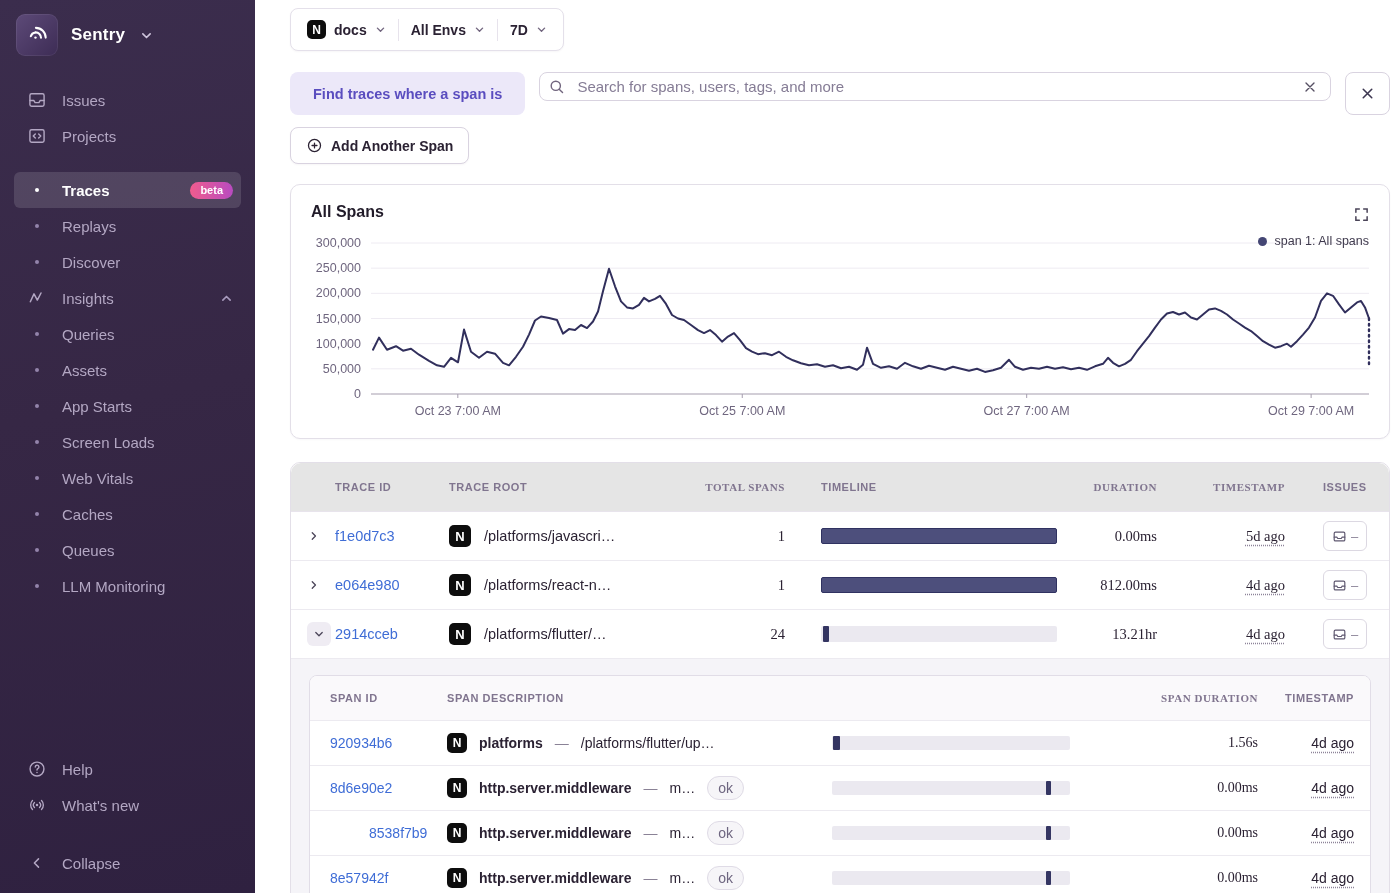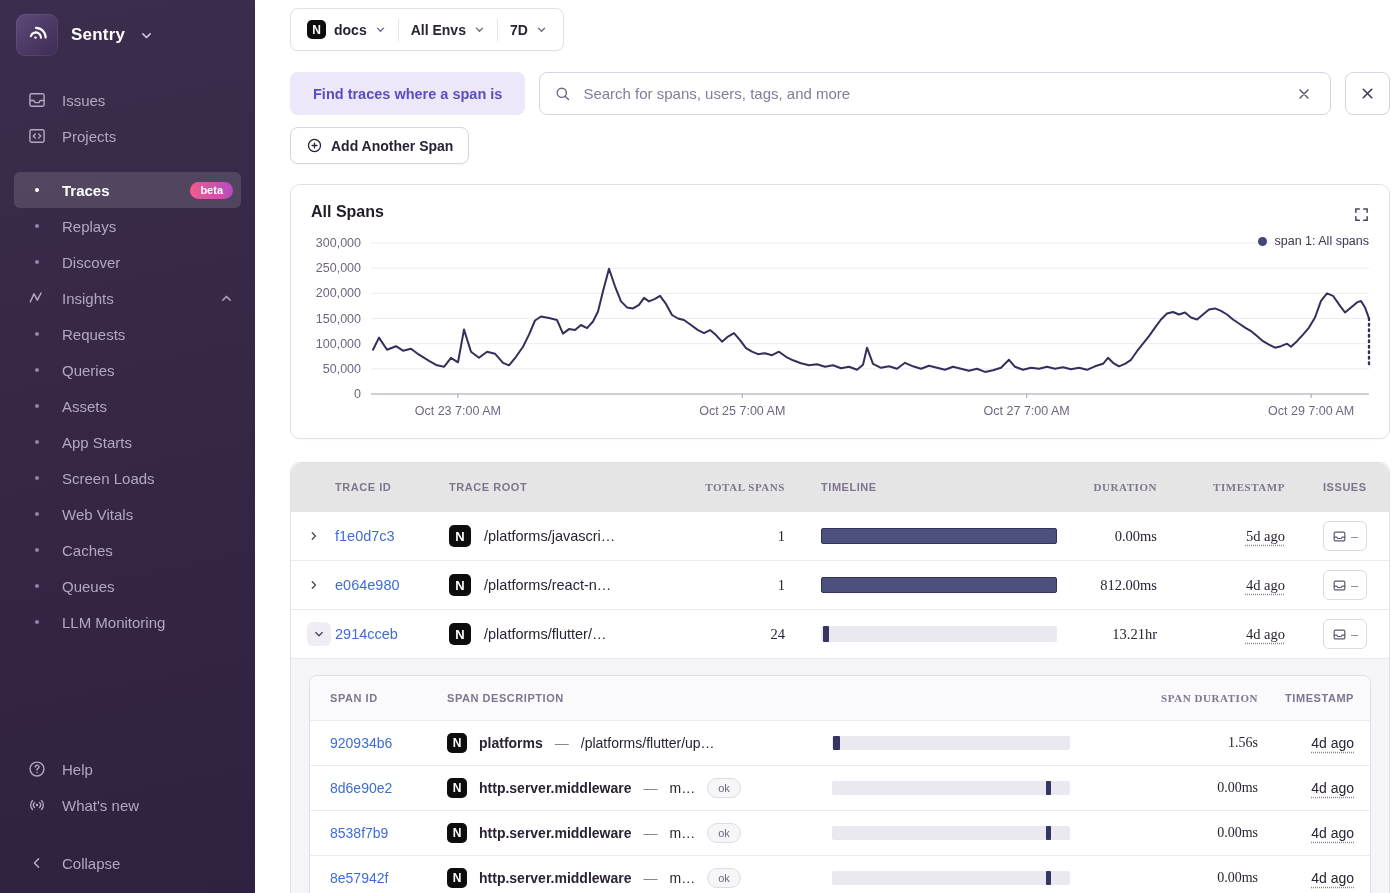--- a/index.html
+++ b/index.html
@@ -31,21 +31,21 @@
   .content{width:1100px;}
 
   .project-pill{display:inline-flex;align-items:center;height:41px;border:1px solid #e4e0ea;border-radius:8px;padding:0 16px;gap:12px;box-shadow:0 1px 2px rgba(43,34,51,.04);background:#fff;}
   .pill-group{display:flex;align-items:center;gap:8px;font-weight:700;font-size:14px;color:#2b2233;cursor:pointer;}
   .pill-div{width:1px;height:22px;background:#e7e3ec;}
   .n-badge{width:19px;height:19px;border-radius:5px;background:#0d0d0d;color:#fff;font-size:12px;font-weight:700;display:flex;align-items:center;justify-content:center;}
   .chev-dn{color:#71657e;display:flex;}
 
   .filter-row{margin-top:21px;display:flex;gap:14px;align-items:stretch;}
   .find-pill{height:43px;display:flex;align-items:center;padding:0 23px;background:#ece8f9;border:none;border-radius:8px;color:#5a4dbf;font-weight:700;font-size:14.5px;font-family:inherit;white-space:nowrap;cursor:pointer;}
-  .search-box{flex:1;height:43px;border:1px solid #d9d3e0;border-radius:8px;display:flex;align-items:center;padding:0 14px;gap:10px;box-sizing:border-box;background:#fff;}
+  .search-box{flex:1;height:29px;border:1px solid #d9d3e0;border-radius:8px;display:flex;align-items:center;padding:0 8px;gap:10px;box-sizing:border-box;background:#fff;}
   .search-box svg{flex-shrink:0;}
   .search-input{flex:1;border:none;outline:none;font-size:15px;font-family:inherit;color:#2b2233;background:transparent;}
   .search-input::placeholder{color:#857c95;}
   .icon-btn{background:none;border:none;padding:4px;display:flex;cursor:pointer;color:#6e6680;}
   .sq-btn{width:45px;height:43px;border:1px solid #d9d3e0;border-radius:8px;background:#fff;display:flex;align-items:center;justify-content:center;color:#4a4458;cursor:pointer;}
 
   .add-row{margin-top:12px;}
   .add-btn{height:37px;display:inline-flex;align-items:center;gap:8px;padding:0 15px;border:1px solid #d9d3e0;border-radius:8px;background:#fff;font-weight:700;font-size:14px;color:#2b2233;font-family:inherit;cursor:pointer;box-shadow:0 1px 2px rgba(43,34,51,.04);}
 
   
@@ -81,21 +81,21 @@
   .expanded{background:#f5f4f8;padding:16px 18px 18px;border-bottom:1px solid #eceaf0;}
   .span-card{background:#fff;border:1px solid #e1dde7;border-radius:8px;overflow:hidden;}
   .s-row{display:grid;grid-template-columns:117px 1fr 238px 202px 90px;align-items:center;height:44px;padding:0 8px 0 20px;}
   .s-head{background:#faf9fb;border-bottom:1px solid #eceaf0;}
   .span-row{border-bottom:1px solid #eceaf0;}
   .span-row:last-child{border-bottom:none;}
   .s-desc{display:flex;align-items:center;gap:12px;min-width:0;padding-right:14px;}
   .s-op{font-weight:700;font-size:14px;color:#2b2233;white-space:nowrap;}
   .s-sep{color:#8a8296;font-size:14px;}
   .s-rest{font-size:14px;color:#2b2233;white-space:nowrap;overflow:hidden;text-overflow:ellipsis;}
-  .ok-pill{font-size:11px;color:#6e6680;background:#f6f5f8;border:1px solid #dfdbe6;border-radius:12px;padding:2px 10px;line-height:1.3;flex-shrink:0;}
+  .ok-pill{font-size:14px;color:#6e6680;background:#f6f5f8;border:1px solid #dfdbe6;border-radius:12px;padding:2px 10px;line-height:1.3;flex-shrink:0;}
   .s-dur{padding-right:14px;}
   .s-ts{text-align:right;padding-right:8px;}
 </style>
 </head>
 <body>
 
 <div class="app">
 
   <aside class="sidebar">
     <div class="brand">
@@ -159,26 +159,20 @@
             <svg width="20" height="20" viewBox="0 0 24 24" fill="none" stroke="currentColor" stroke-width="1.8" stroke-linecap="round" stroke-linejoin="round">
               <path d="M4 16.5 8.4 7l4 7.5L16.8 6"></path>
             </svg>
           </span>
           <span class="side-label">Insights</span>
           <span class="side-chev">
             <svg width="13" height="13" viewBox="0 0 16 16" fill="none" stroke="currentColor" stroke-width="2" stroke-linecap="round" stroke-linejoin="round">
               <path d="M3.5 10 8 5.5 12.5 10"></path>
             </svg>
           </span>
-        </div>
-        <div class="side-item">
-          <span class="side-icon">
-            <span class="bullet"></span>
-          </span>
-          <span class="side-label">Requests</span>
         </div>
         <div class="side-item">
           <span class="side-icon">
             <span class="bullet"></span>
           </span>
           <span class="side-label">Queries</span>
         </div>
         <div class="side-item">
           <span class="side-icon">
             <span class="bullet"></span>
@@ -514,21 +508,21 @@
                   </div>
                   <div>
                     <div class="bar-track" style="height: 14px;">
                       <div class="bar-seg" style="left: 90%; width: 5px;"></div>
                     </div>
                   </div>
                   <div class="num-cell right s-dur" style="font-size: 14px;">0.00ms</div>
                   <div class="s-ts"><span class="ts-link" style="font-size: 14px;">4d ago</span></div>
                 </div>
                 <div class="s-row span-row">
-                  <div class="id-link" style="font-size: 14px;">8538f7b9</div>
+                  <div class="id-link" style="font-size: 14px; margin-left: 39px;">8538f7b9</div>
                   <div class="s-desc">
                     <span class="n-badge" style="width: 20px; height: 20px; font-size: 12px; flex-shrink: 0;">N</span>
                     <span class="s-op">http.server.middleware</span>
                     <span class="s-sep">—</span>
                     <span class="s-rest">m…</span>
                     <span class="ok-pill">ok</span>
                   </div>
                   <div>
                     <div class="bar-track" style="height: 14px;">
                       <div class="bar-seg" style="left: 90%; width: 5px;"></div>

